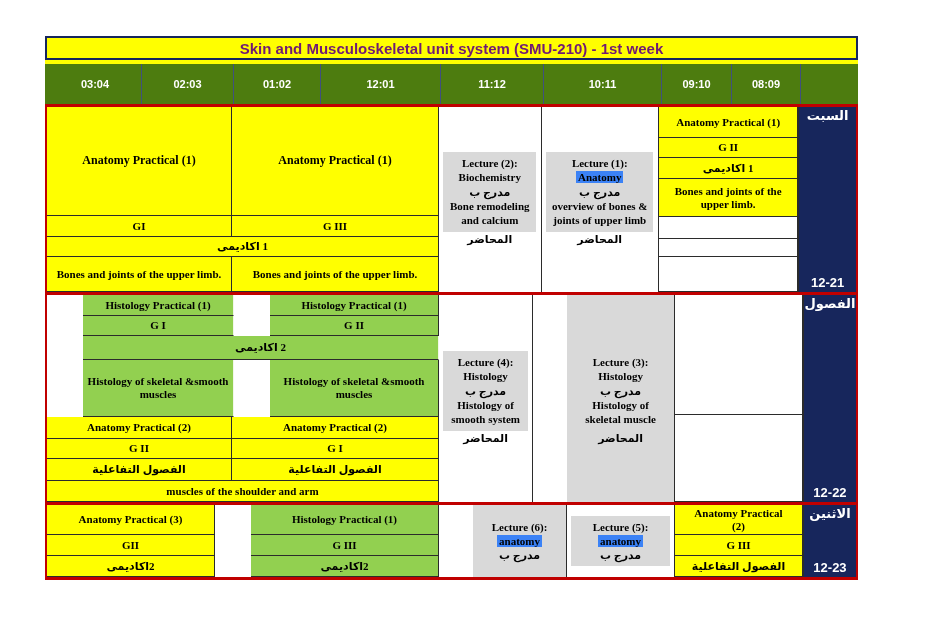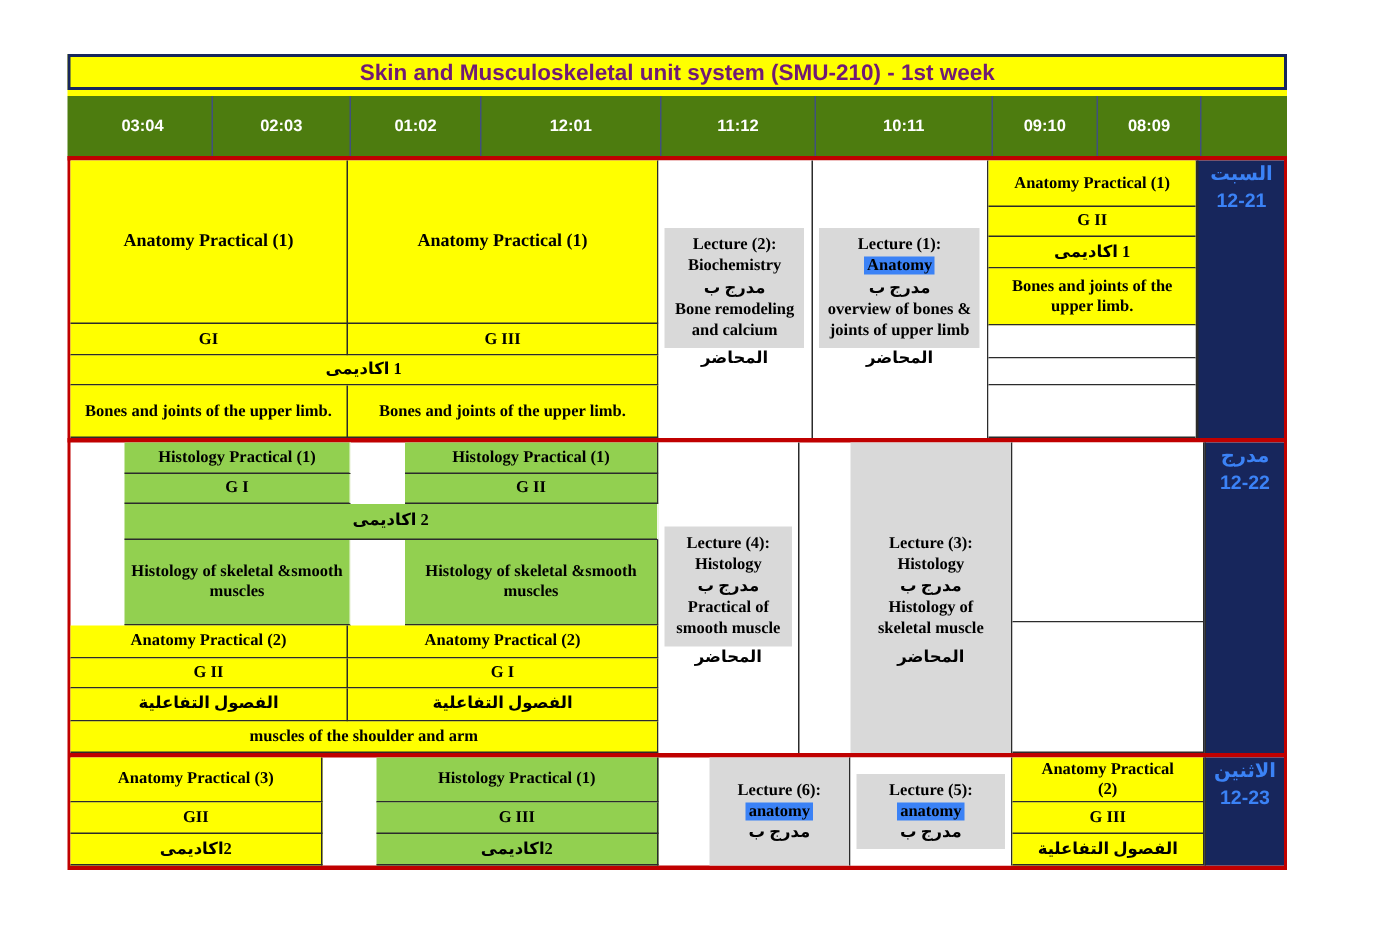--- a/index.html
+++ b/index.html
@@ -45,21 +45,21 @@
   .lec-box{box-sizing:border-box;background:#d9d9d9;width:92%;padding:4px 2px;
            text-align:center;font-weight:bold;font-size:11px;line-height:1.3;}
   .lect-line{font-weight:bold;font-size:11px;text-align:center;line-height:1.4;}
   .hl{background:#3b82f6;padding:0 2px;}
 
   .colE{width:139px;display:flex;flex-direction:column;border-right:1px solid #2b2b2b;}
   .colE .cell{border-right:none;width:100%;padding:0 14px;}
   .empty{background:#ffffff;}
 
   .colF{width:57px;background:#17265c;display:flex;flex-direction:column;align-items:center;
-        justify-content:flex-start;color:#3b82f6;font-family:"Liberation Sans","DejaVu Sans",sans-serif;
+        justify-content:space-between;color:#ffffff;font-family:"Liberation Sans","DejaVu Sans",sans-serif;
         font-weight:bold;font-size:13px;line-height:1.35;border-left:1px solid #2b2b2b;}
   .date{direction:ltr;}
   .ar{direction:rtl;}
 </style>
 </head>
 <body>
 
 <div class="canvas">
   <div class="sheet">
 
@@ -165,42 +165,42 @@
         <div class="lrow" style="height:21px">
           <div class="cell yellow w392">muscles of the shoulder and arm</div>
         </div>
       </div>
 
       <div class="colC">
         <div class="lec-box">
           <div>Lecture (4):</div>
           <div>Histology</div>
           <div class="ar">مدرج ب</div>
-          <div>Practical of smooth muscle</div>
+          <div>Histology of smooth system</div>
         </div>
         <div class="lect-line ar">المحاضر</div>
       </div>
 
       <div class="colD fullgrey">
         <div class="lec-box">
           <div>Lecture (3):</div>
           <div>Histology</div>
           <div class="ar">مدرج ب</div>
           <div>Histology of skeletal muscle</div>
         </div>
         <div class="lect-line ar">المحاضر</div>
       </div>
 
       <div class="colE">
         <div class="cell empty" style="height:120px"></div>
         <div class="cell empty" style="height:87px"></div>
       </div>
 
       <div class="colF">
-        <div class="ar">مدرج</div>
+        <div class="ar">الفصول</div>
         <div class="date">12-22</div>
       </div>
     </div>
 
     <div class="block last">
       <div class="left-region">
         <div class="lrow" style="height:30px">
           <div class="cell yellow w185">Anatomy Practical (3)</div>
           <div class="cell green w207">Histology Practical (1)</div>
         </div>

